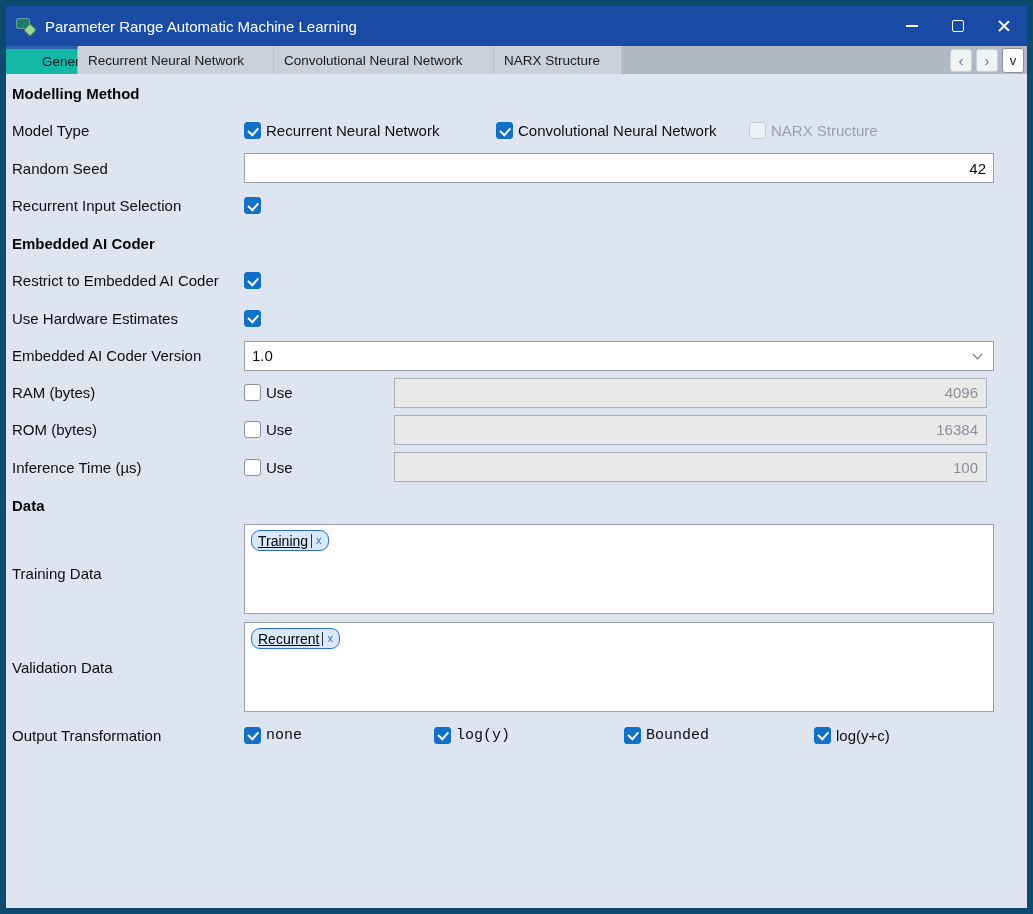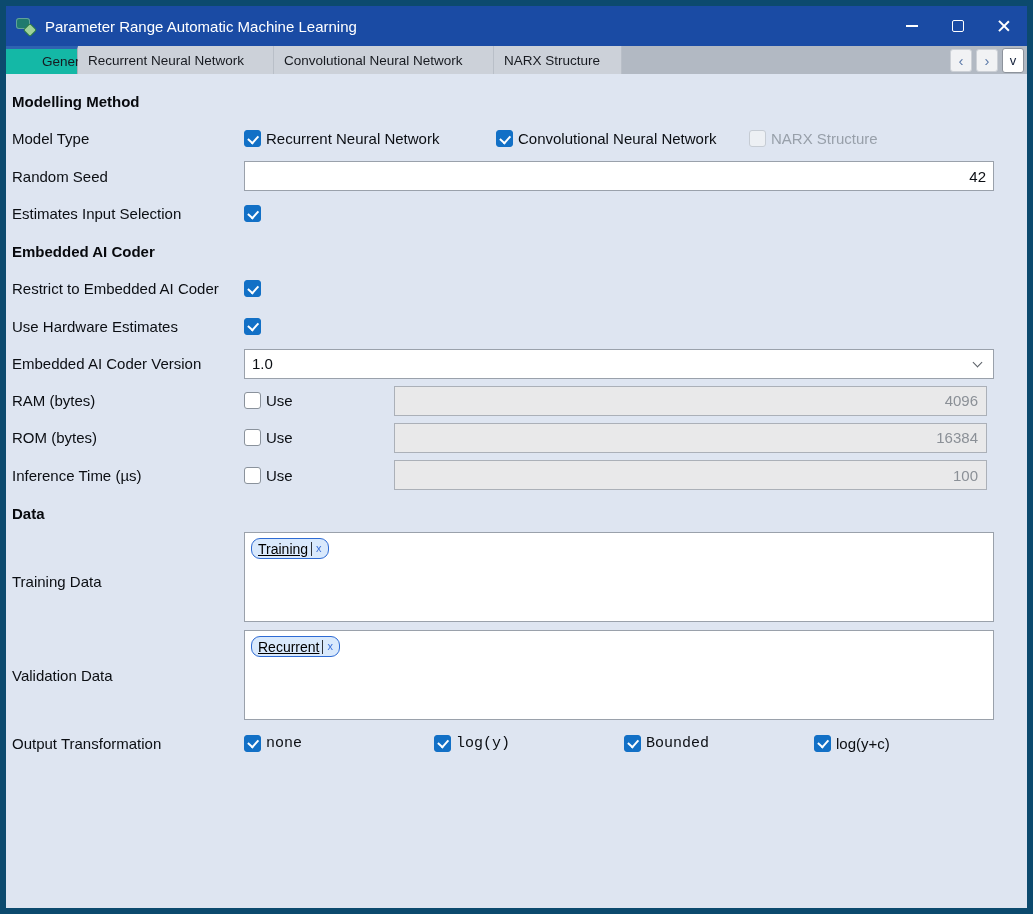--- a/index.html
+++ b/index.html
@@ -27,21 +27,21 @@
   .tab.active { background:#14b8a6; border-top:3px solid #2e63b0; border-right-color:#aab1bb;padding-left:36px; }
   .tab.w-general { width:72px; }
   .tab.w-rnn { width:196px; }
   .tab.w-cnn { width:220px; }
   .tab.w-narx { width:128px; }
   .tabnav { position:absolute; right:3px; top:2px; display:flex; gap:4px; align-items:center; }
   .tnav-btn { width:22px; height:23px; background:#f1f2f4; border:1px solid #ccd0d6; border-radius:3px; color:#5b79a8; display:flex; align-items:center; justify-content:center; font-size:15px; line-height:1; }
   .tlist-btn { width:22px; height:25px; background:#fff; border:1px solid #8d939c; border-radius:3px; color:#13203a; display:flex; align-items:center; justify-content:center; font-size:13px; }
 
   
-  .content { padding-top:8px; }
+  .content { }
   .sec { height:38px; display:flex; align-items:center; padding-left:6px; font-size:15px; font-weight:bold; color:#07090d; }
   .row { display:flex; align-items:center; padding-left:6px; }
   .h37 { height:37px; } .h38 { height:38px; }
   .lbl { width:232px; flex:none; font-size:15px; color:#0b0e13; }
   .ctl { width:750px; flex:none; display:flex; align-items:center; }
 
   
   .cbw { display:flex; align-items:center; gap:5px; flex:none; }
   .w252 { width:252px; } .w253 { width:253px; } .w190 { width:190px;font-family:Liberation Mono, monospace; }
   .cb { width:17px; height:17px; flex:none; background:#fff; border:1px solid #8a929c; border-radius:3px; position:relative; }
@@ -146,21 +146,21 @@
     </div>
 
     <div class="row h38">
       <span class="lbl">Random Seed</span>
       <span class="ctl">
         <input class="text-input" value="42" style="">
       </span>
     </div>
 
     <div class="row h37">
-      <span class="lbl">Estimates Input Selection</span>
+      <span class="lbl">Recurrent Input Selection</span>
       <span class="ctl">
         <span class="cb checked"></span>
       </span>
     </div>
 
     <div class="sec">Embedded AI Coder</div>
 
     <div class="row h37">
       <span class="lbl">Restrict to Embedded AI Coder</span>
       <span class="ctl">

